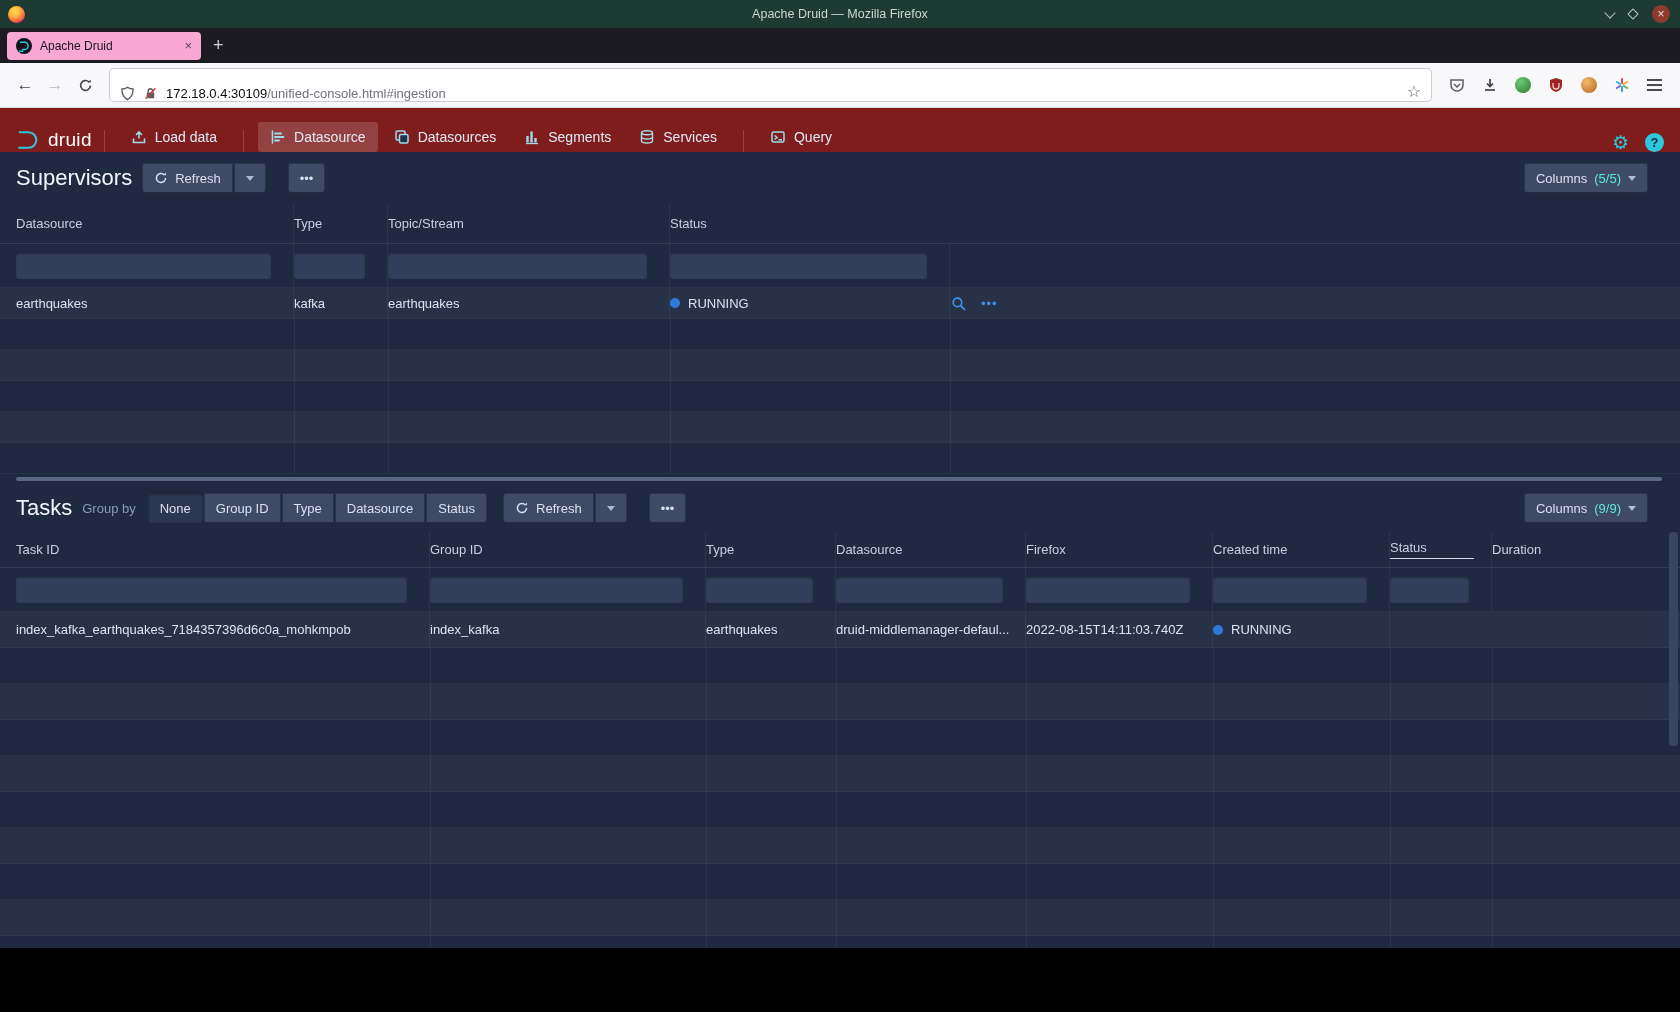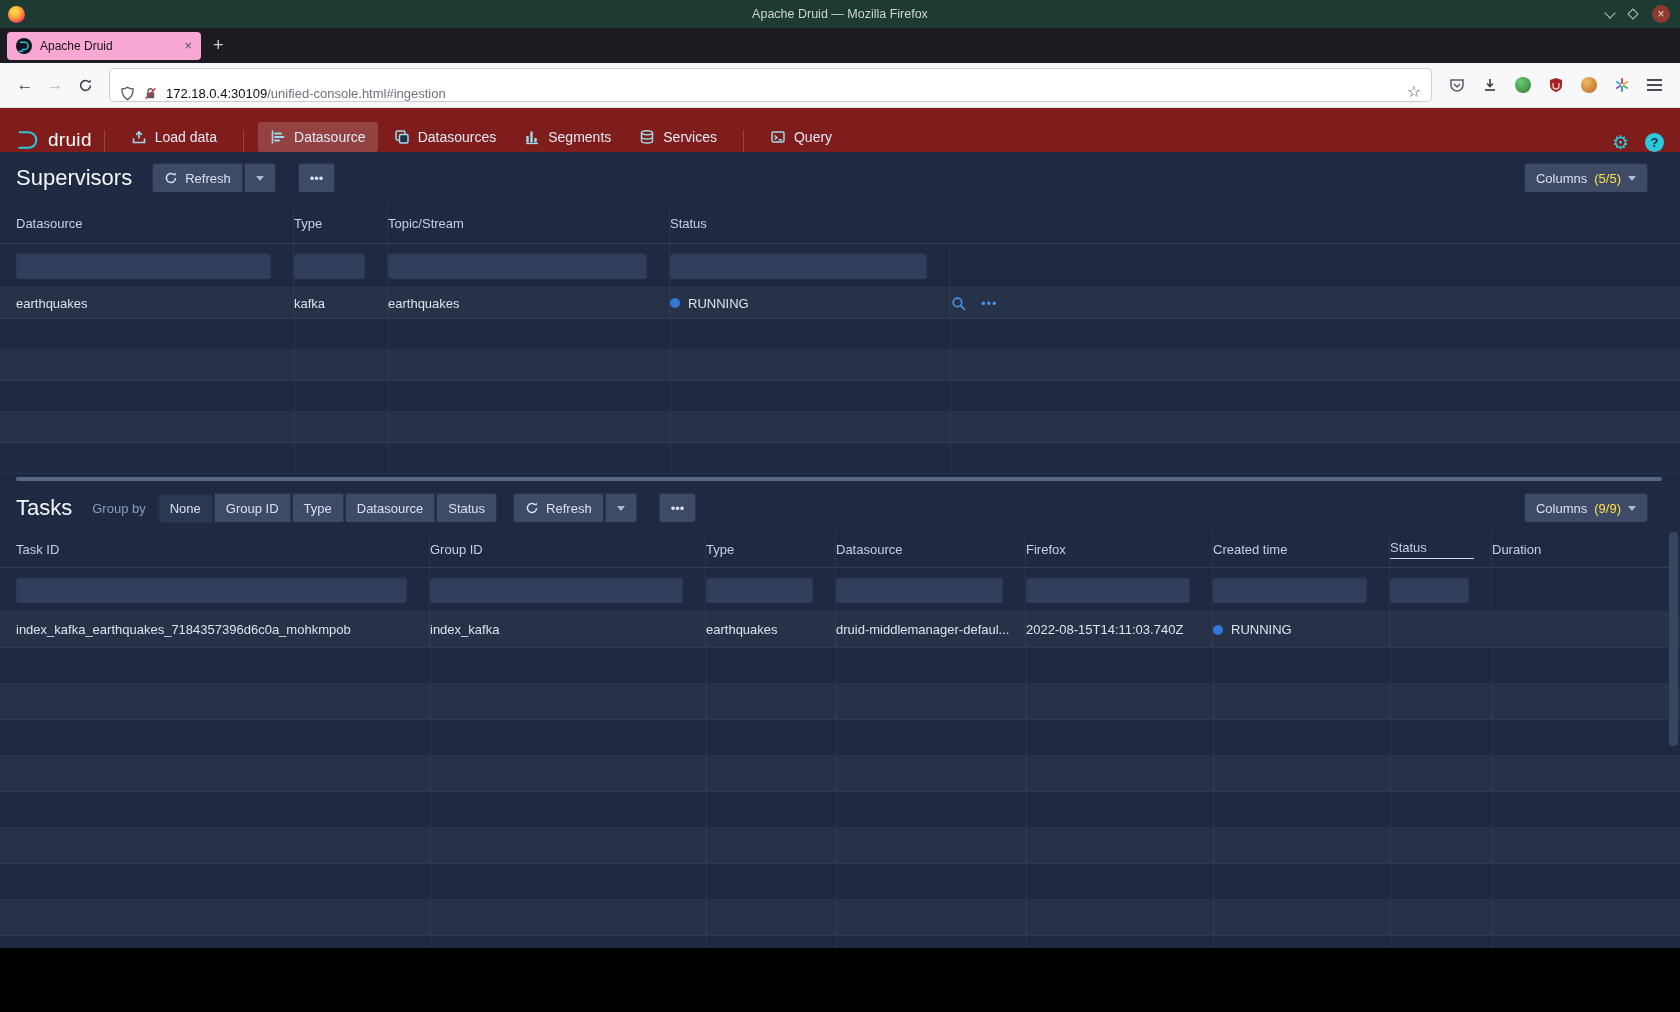--- a/index.html
+++ b/index.html
@@ -59,26 +59,26 @@
   .d-item svg{color:#9edcec;flex:none}
   .d-right{margin-left:auto;display:flex;gap:16px;align-items:center}
   .gear{color:#2cc8dc;font-size:19px;background:none;border:none;line-height:1}
   .help{width:19px;height:19px;border-radius:50%;background:#2cc8dc;color:#1b2640;font-weight:bold;
         font-size:13px;display:flex;align-items:center;justify-content:center;border:none}
 
   
   .sec-head{display:flex;align-items:center;padding:0 16px;gap:10px}
   .sup-head{height:52px}
   .task-head{height:48px}
-  .sec-title{font-size:22px;color:#f3f6fb;font-weight:500;margin-right:10px}
+  .sec-title{font-size:22px;color:#f3f6fb;font-weight:500;}
   .btn{height:30px;background:#3e4a66;border:none;border-radius:3px;color:#d9e1f0;font-size:13px;
        display:inline-flex;align-items:center;gap:7px;padding:0 12px;
        box-shadow:inset 0 0 0 1px rgba(10,15,25,.35),inset 0 -1px 1px rgba(10,15,25,.2)}
   .btn.active{background:#2c3752;box-shadow:inset 0 1px 3px rgba(0,0,0,.4)}
-  .btn .muted{color:#fde047}
+  .btn .muted{color:#5eead4}
   .btn-group{display:inline-flex;gap:1px}
   .btn-group .btn{border-radius:0}
   .btn-group .btn:first-child{border-radius:3px 0 0 3px}
   .btn-group .btn:last-child{border-radius:0 3px 3px 0}
   .caret{width:0;height:0;border-left:4px solid transparent;border-right:4px solid transparent;
          border-top:5px solid #aeb9d2}
   .gb-label{color:#8c9ab8;font-size:13px;margin-right:2px}
   .spacer{flex:1}
   .cols-btn{margin-right:16px}
   .refresh-wrap{margin-left:6px}

